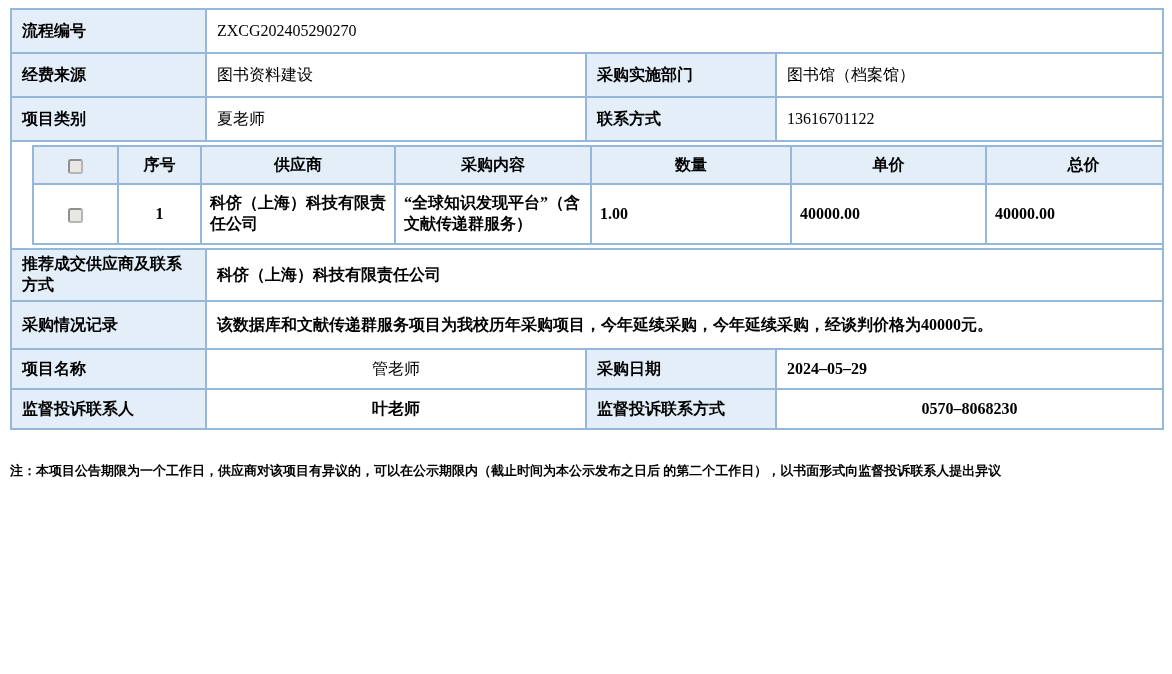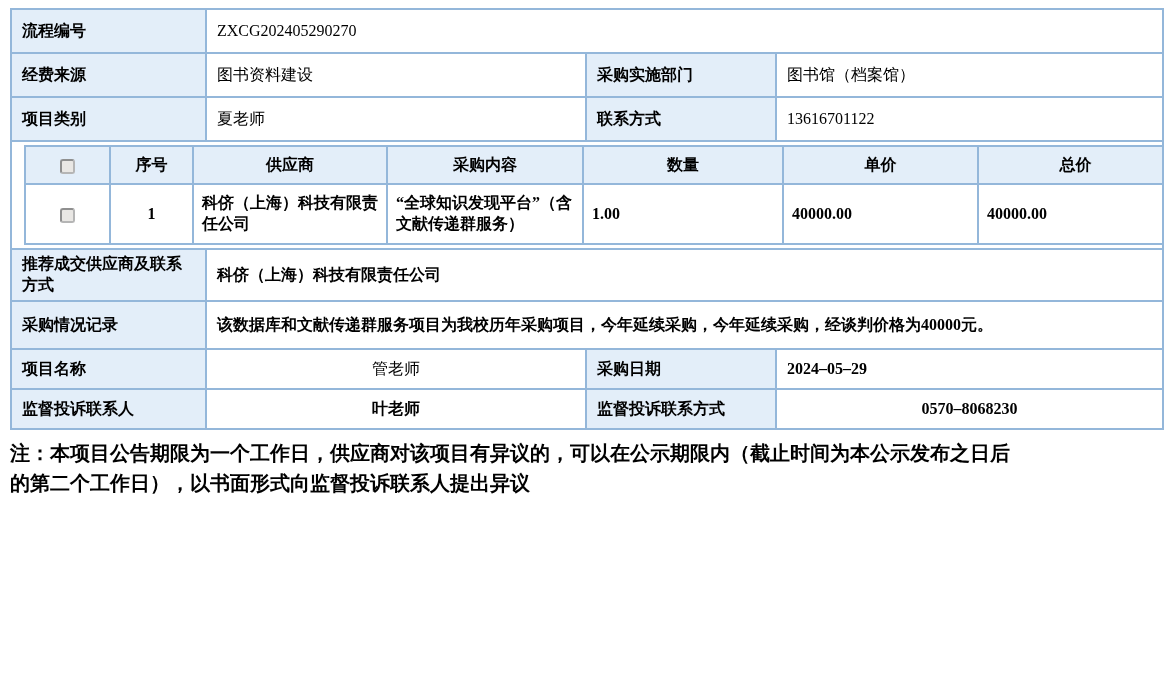--- a/index.html
+++ b/index.html
@@ -29,21 +29,21 @@
     font-weight: bold;
   }
   td.val { background: #ffffff; }
   tr.r-std > td { height: 44px; }
   tr.r-title > td {
     height: 38px;
     background: #e3eef9;
     text-align: center;
     font-weight: bold;
   }
-  td.nest-cell { padding: 3px 12px !important; }
+  td.nest-cell { padding: 3px 20px !important; }
 
   table.quote {
     width: 100%;
     border-collapse: collapse;
     table-layout: fixed;
   }
   table.quote td {
     border: 2px solid #94b7da;
     font-size: 16px;
     padding: 3px 8px;
@@ -70,22 +70,22 @@
     width: 15px;
     height: 15px;
     background: #e9e7e4;
     border: 2px solid;
     border-color: #8f8f8f #b5b5b5 #b5b5b5 #8f8f8f;
     border-radius: 3px;
     vertical-align: middle;
     cursor: pointer;
   }
   .note {
-    margin-top: 8px;
-    font-size: 20px;
+    margin-top: 31px;
+    font-size: 13px;
     font-weight: bold;
     line-height: 1.5;
     word-break: break-all;
   }
 </style>
 </head>
 <body>
 
 <div class="page">
   <table class="main">

